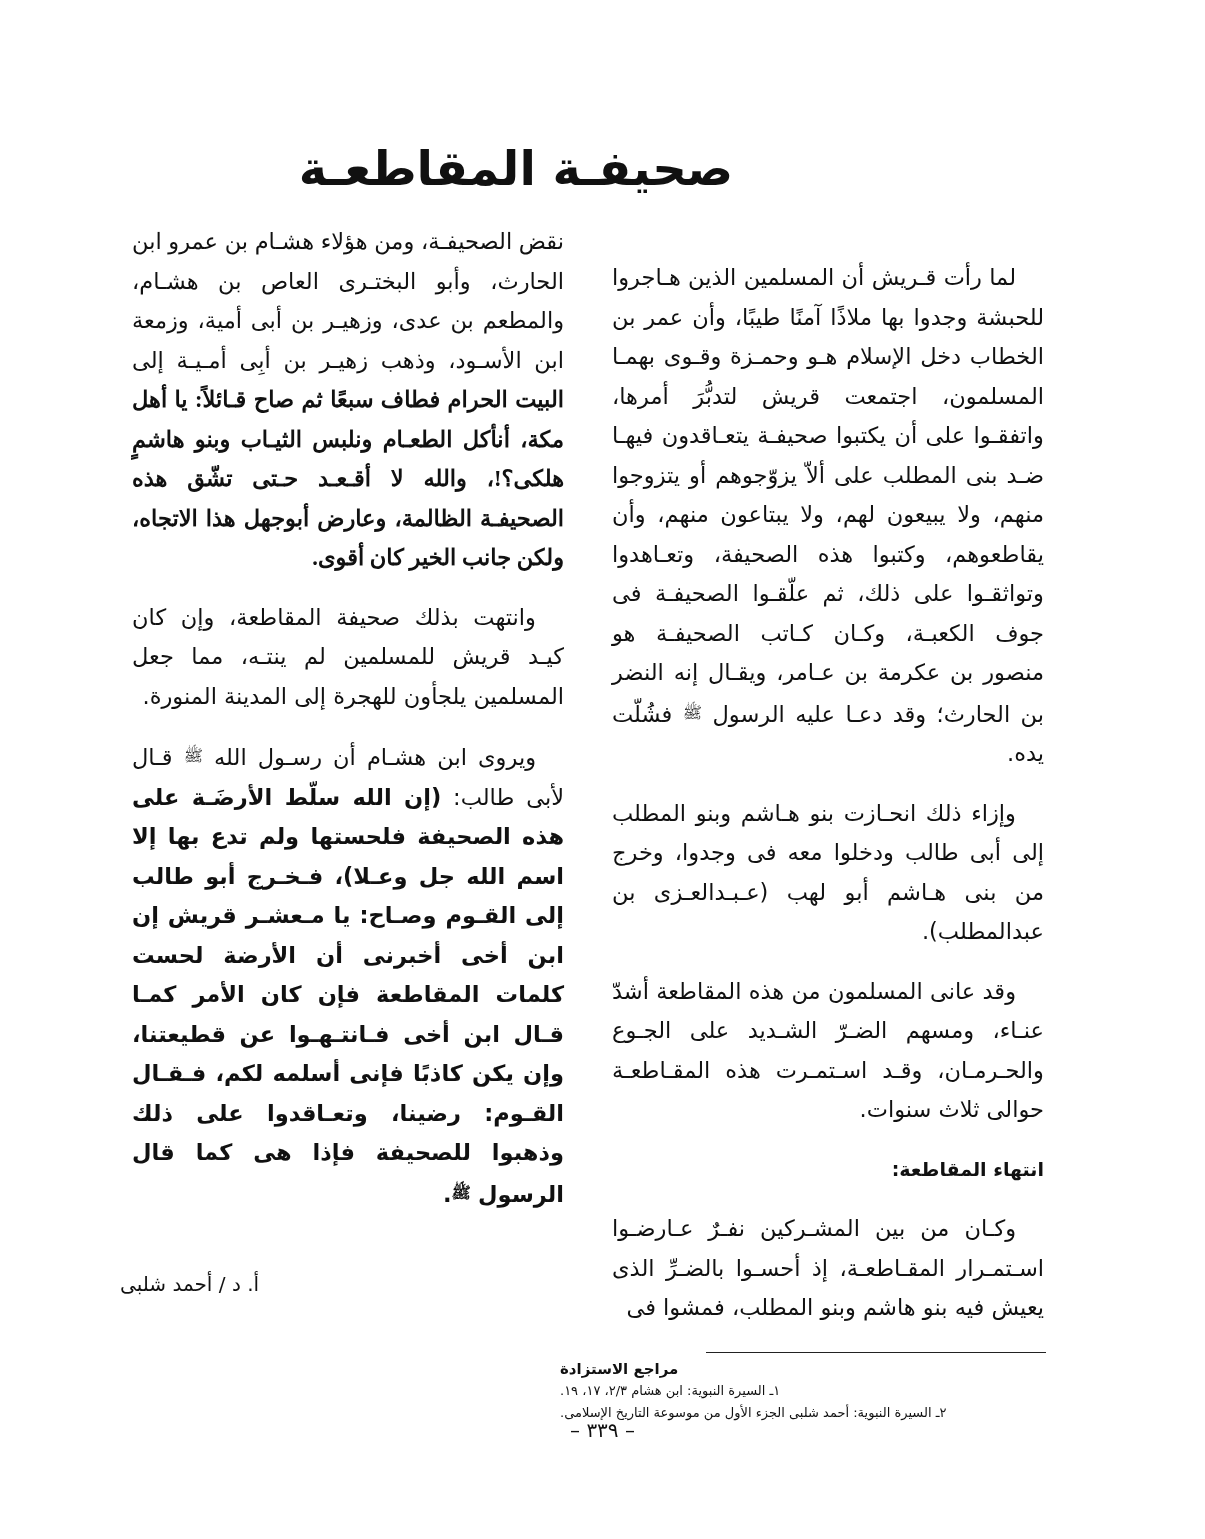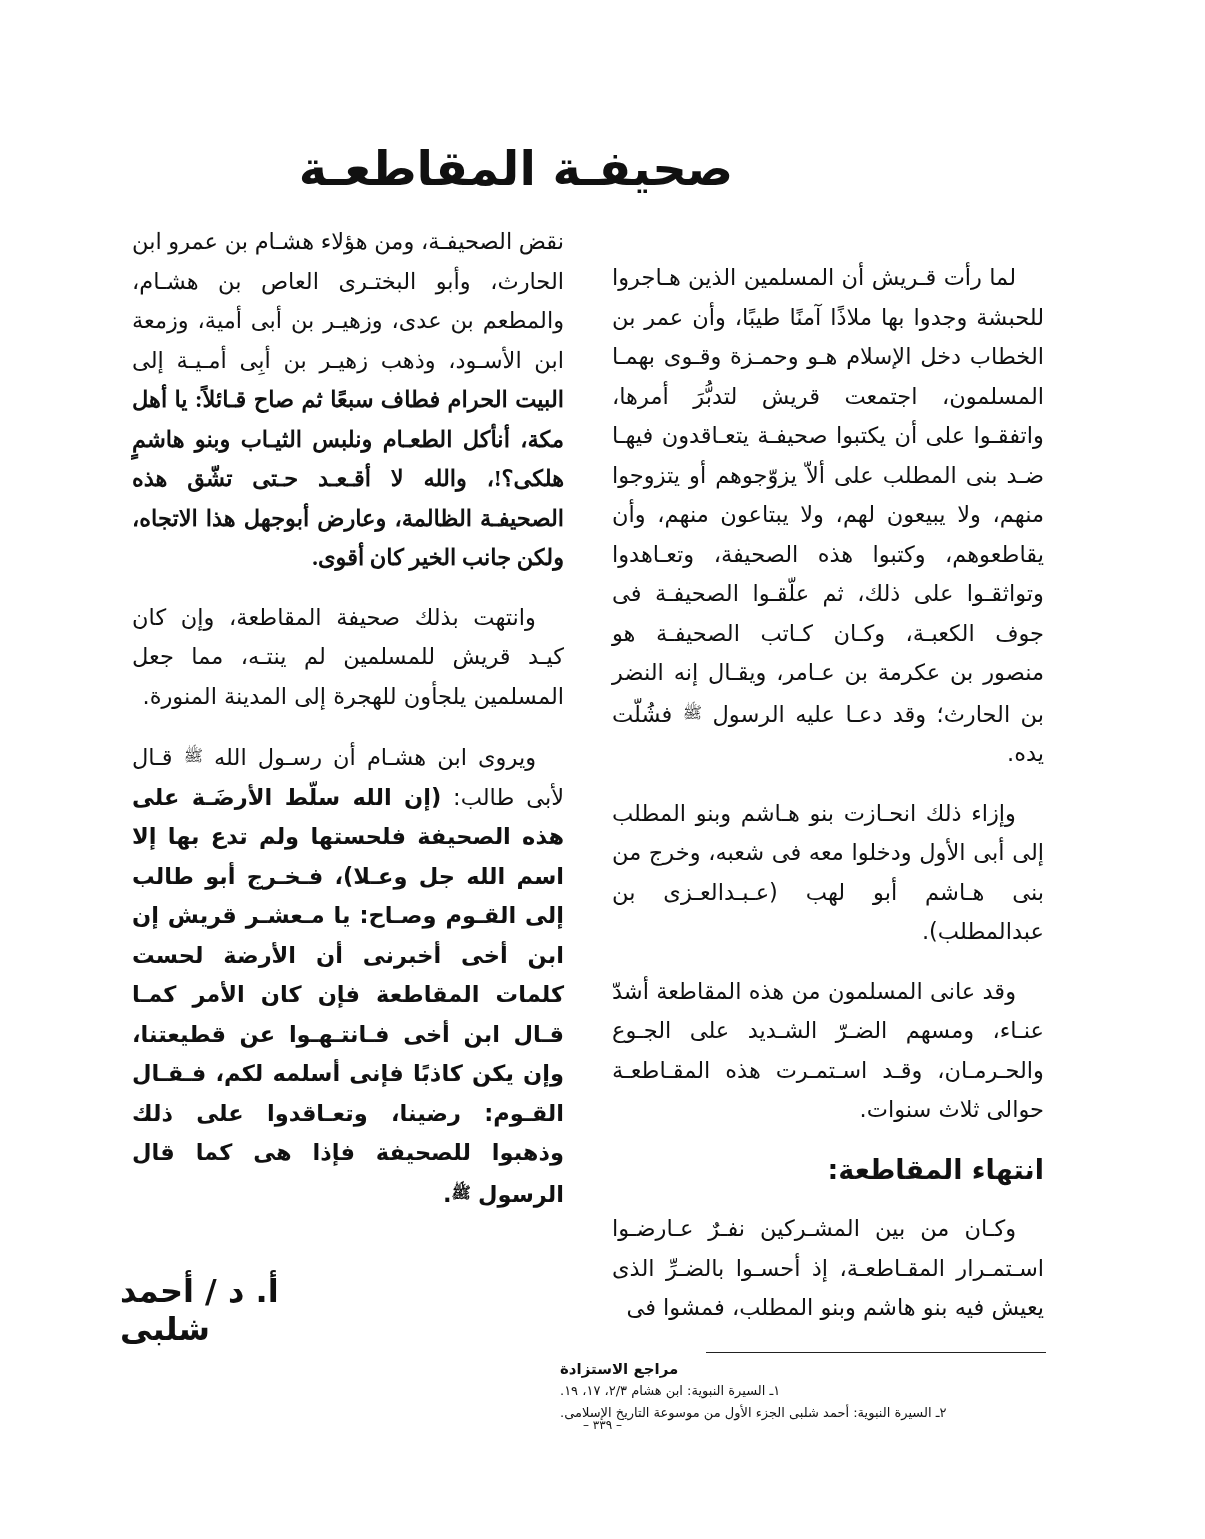--- a/index.html
+++ b/index.html
@@ -40,32 +40,32 @@
     .col-right { left: 612px; margin-top: 36px; }
     .col-left  { left: 132px; }
     .para {
       margin: 0 0 20px 0;
       text-indent: 28px;
     }
     .para.noindent { text-indent: 0; font-family: Liberation Serif, serif; }
     .bold { font-weight: bold; }
     .section-heading {
       font-weight: bold;
-      font-size: 27px;
+      font-size: 19px;
       margin: 6px 0 20px 0;
     }
     .signature {
       position: absolute;
       top: 1272px;
       left: 120px;
       width: 240px;
       text-align: left;
       direction: rtl;
-      font-weight: bold;
-      font-size: 32px;
+      font-weight: normal;
+      font-size: 20px;
     }
     .fn-rule {
       position: absolute;
       top: 1352px;
       left: 706px;
       width: 340px;
       height: 0;
       border-top: 1.5px solid #222;
     }
     .footnotes {
@@ -81,40 +81,40 @@
     .footnotes .fn-head {
       font-weight: bold;
       font-size: 15px;
     }
     .page-number {
       position: absolute;
       top: 1418px;
       left: 0;
       width: 1205px;
       text-align: center;
-      font-size: 12px;
+      font-size: 20px;
       direction: rtl;
     }
     .salutation {
       font-size: 16px;
       vertical-align: 4px;
     }
   </style>
 </head>
 <body>
 
 <h1 class="page-title">صحيفـة المقاطعـة</h1>
 
 <div class="column col-right">
   <p class="para">
     <span>لما رأت قـريش أن المسلمين الذين هـاجروا للحبشة وجدوا بها ملاذًا آمنًا طيبًا، وأن عمر بن الخطاب دخل الإسلام هـو وحمـزة وقـوى بهمـا المسلمون، اجتمعت قريش لتدبُّرَ أمرها، واتفقـوا على أن يكتبوا صحيفـة يتعـاقدون فيهـا ضـد بنى المطلب على ألاّ يزوّجوهم أو يتزوجوا منهم، ولا يبيعون لهم، ولا يبتاعون منهم، وأن يقاطعوهم، وكتبوا هذه الصحيفة، وتعـاهدوا وتواثقـوا على ذلك، ثم علّقـوا الصحيفـة فى جوف الكعبـة، وكـان كـاتب الصحيفـة هو منصور بن عكرمة بن عـامر، ويقـال إنه النضر بن الحارث؛ وقد دعـا عليه الرسول</span>
     <span class="salutation">ﷺ</span>
     <span>فشُلّت يده.</span>
   </p>
-  <p class="para">وإزاء ذلك انحـازت بنو هـاشم وبنو المطلب إلى أبى الأول ودخلوا معه فى شعبه، وخرج من بنى هـاشم أبو لهب (عـبـدالعـزى بن عبدالمطلب).</p>
+  <p class="para">وإزاء ذلك انحـازت بنو هـاشم وبنو المطلب إلى أبى طالب ودخلوا معه فى وجدوا، وخرج من بنى هـاشم أبو لهب (عـبـدالعـزى بن عبدالمطلب).</p>
   <p class="para">وقد عانى المسلمون من هذه المقاطعة أشدّ عنـاء، ومسهم الضـرّ الشـديد على الجـوع والحـرمـان، وقـد اسـتمـرت هذه المقـاطعـة حوالى ثلاث سنوات.</p>
   <div class="section-heading">انتهاء المقاطعة:</div>
   <p class="para">وكـان من بين المشـركين نفـرٌ عـارضـوا اسـتمـرار المقـاطعـة، إذ أحسـوا بالضـرِّ الذى يعيش فيه بنو هاشم وبنو المطلب، فمشوا فى</p>
 </div>
 
 <div class="column col-left">
   <p class="para noindent">
     <span>نقض الصحيفـة، ومن هؤلاء هشـام بن عمرو ابن الحارث، وأبو البختـرى العاص بن هشـام، والمطعم بن عدى، وزهيـر بن أبى أمية، وزمعة ابن الأسـود، وذهب زهيـر بن أبِى أمـيـة إلى</span>
     <span class="bold">البيت الحرام فطاف سبعًا ثم صاح قـائلاً: يا أهل مكة، أنأكل الطعـام ونلبس الثيـاب وبنو هاشمٍ هلكى؟!، والله لا أقـعـد حـتى تشّق هذه الصحيفـة الظالمة، وعارض أبوجهل هذا الاتجاه، ولكن جانب الخير كان أقوى.</span>
   </p>

